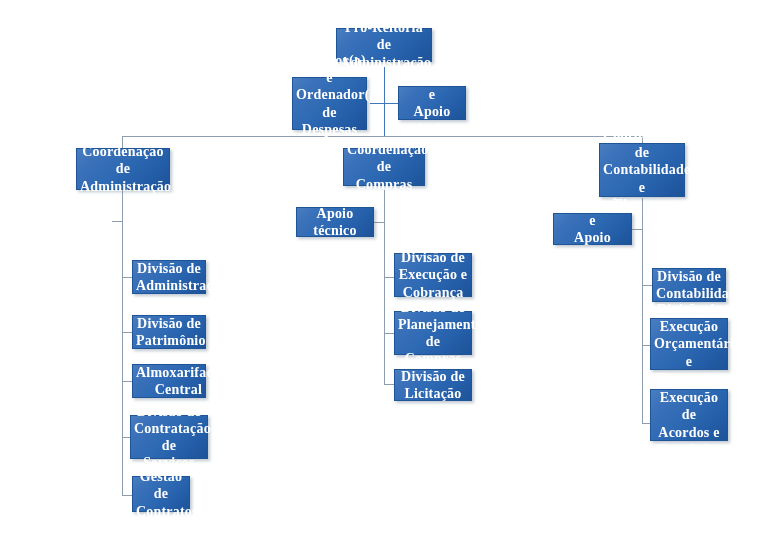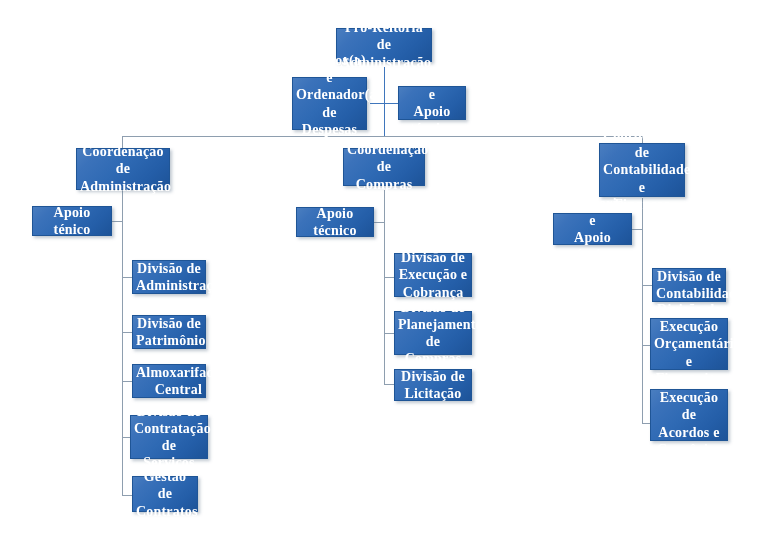--- a/index.html
+++ b/index.html
@@ -89,36 +89,33 @@
     <span>Assessor(a) e<br>Ordenador(a)<br>de Despesas<br>Adjunto(a)</span>
   </div>
 
   <div class="node" style="left:398px; top:86px; width:68px; height:34px;">
     <span>Secretaria e<br>Apoio técnico</span>
   </div>
 
   <div class="node" style="left:76px; top:148px; width:94px; height:42px;">
     <span>Coordenação<br>de<br>Administração</span>
   </div>
-  <div class="node" style="left:32px; top:206px; width:80px; height:30px;">
-    <span>Apoio ténico</span>
-  </div>
   <div class="node" style="left:132px; top:260px; width:74px; height:34px;">
     <span>Divisão de<br>Administração</span>
   </div>
   <div class="node" style="left:132px; top:315px; width:74px; height:34px;">
     <span>Divisão de<br>Patrimônio</span>
   </div>
   <div class="node" style="left:132px; top:364px; width:74px; height:34px;text-align:right;">
     <span>Almoxarifado<br>Central</span>
   </div>
   <div class="node" style="left:130px; top:415px; width:78px; height:44px;">
     <span>Divisão de<br>Contratação  de<br>Serviços</span>
   </div>
-  <div class="node" style="left:132px; top:476px; width:66px; height:36px;">
+  <div class="node" style="left:132px; top:476px; width:58px; height:36px;">
     <span>Gestão de<br>Contratos</span>
   </div>
 
   <div class="node" style="left:343px; top:148px; width:82px; height:38px;">
     <span>Coordenação<br>de Compras</span>
   </div>
   <div class="node" style="left:296px; top:207px; width:78px; height:30px;">
     <span>Apoio técnico</span>
   </div>
   <div class="node" style="left:394px; top:253px; width:78px; height:44px;">

